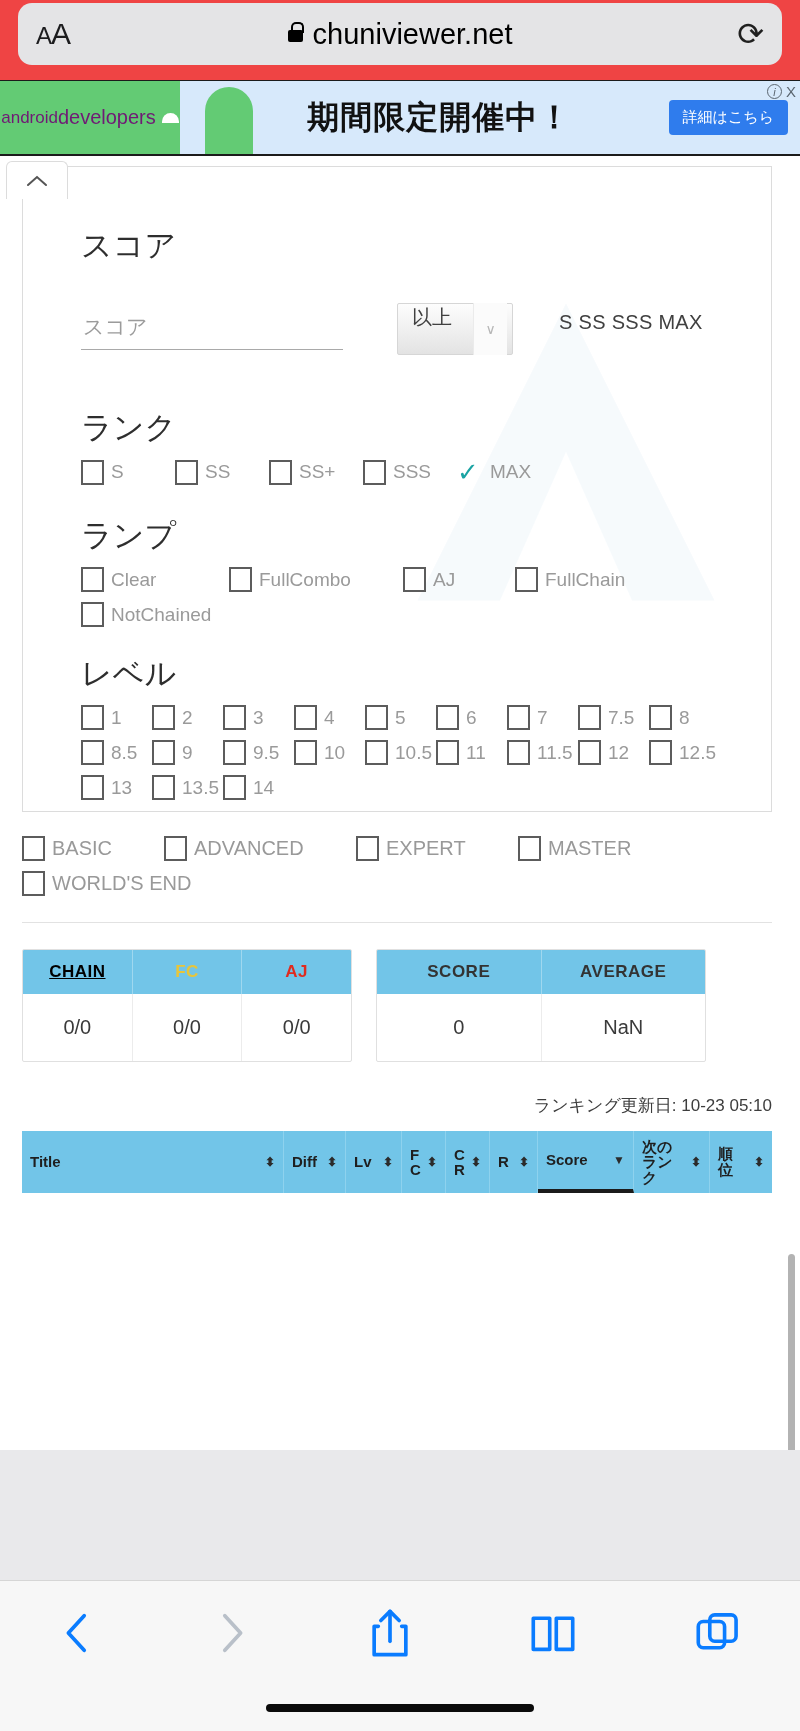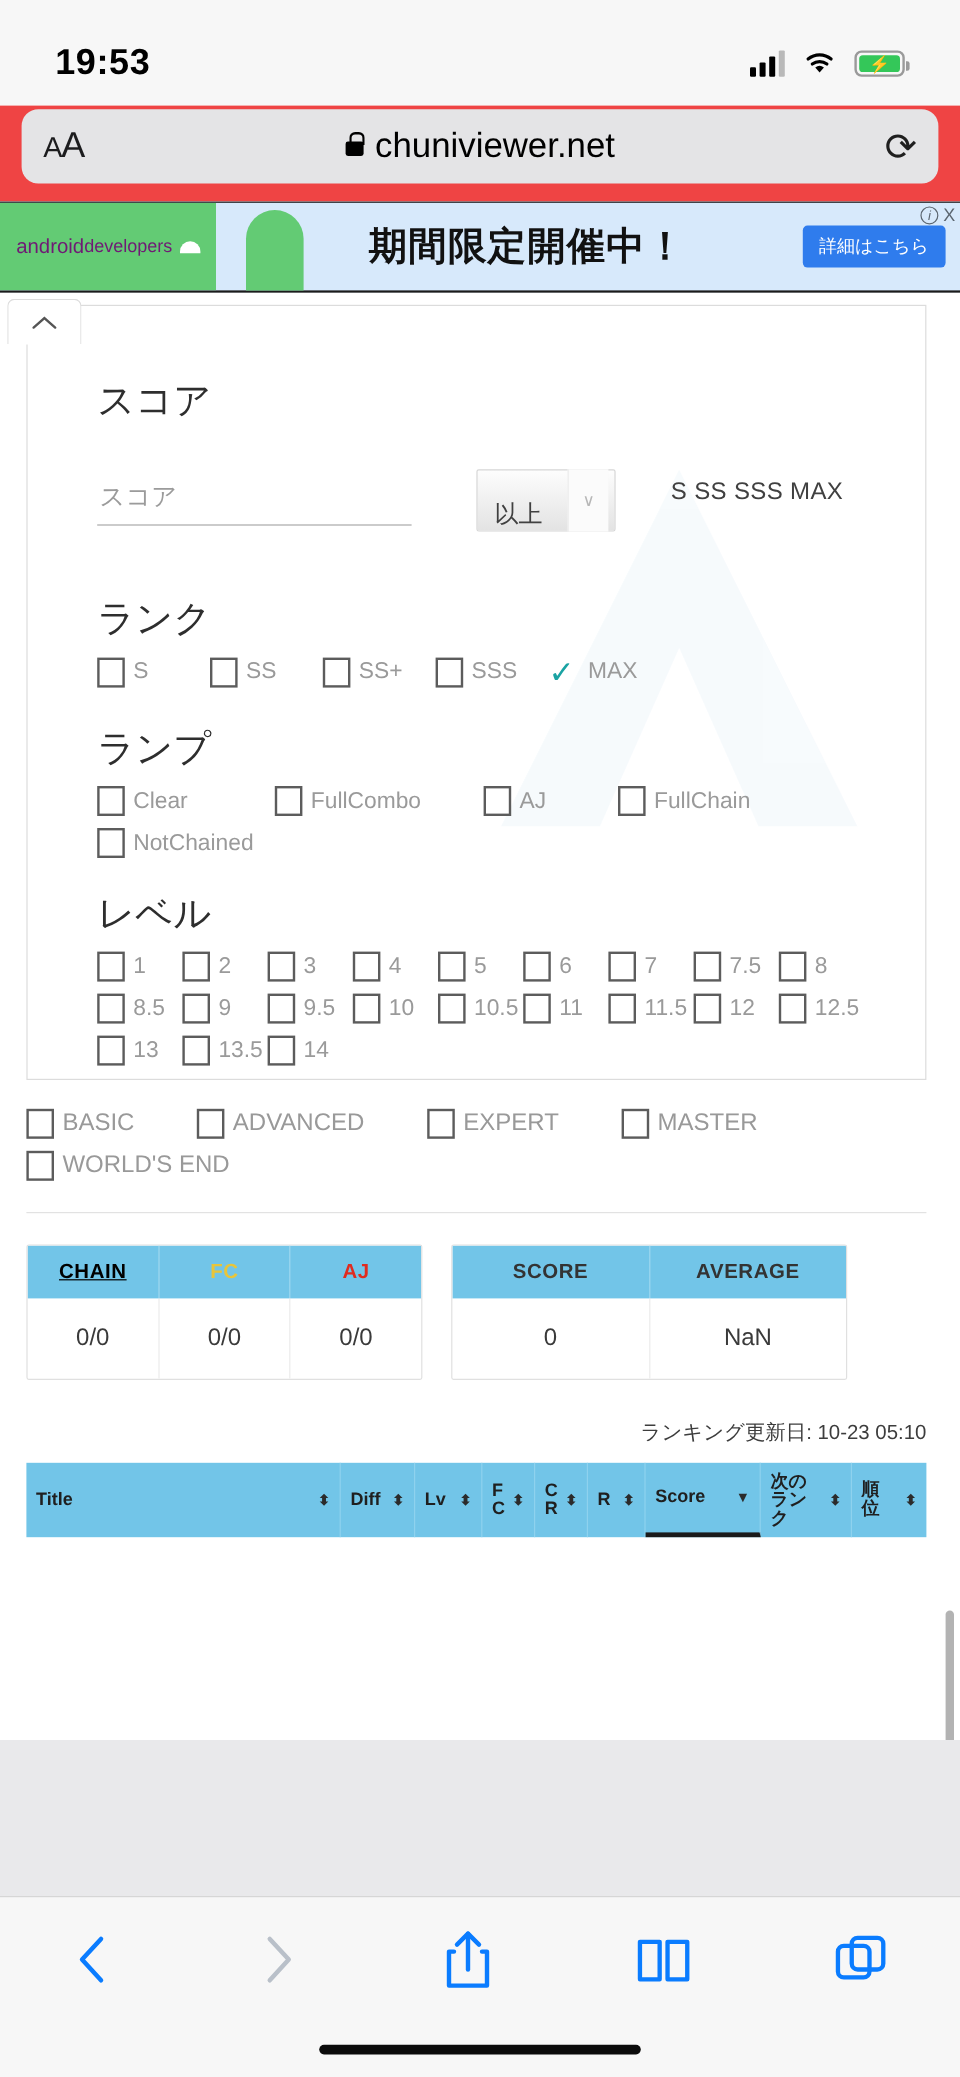--- a/index.html
+++ b/index.html
@@ -48,21 +48,21 @@
 
   
   .ad {
     flex:0 0 76px; height:76px; background:#d7e9fb; position:relative;
     display:flex; align-items:center; overflow:hidden;
     border-top:1px solid #1b1b1b; border-bottom:2px solid #1b1b1b;
   }
   .ad-left { width:180px; height:100%; background:#63cb74; display:flex; flex-direction:row;
              align-items:center; justify-content:center; color:#701a75; line-height:1.15;}
   .ad-left .l1{font-size:17px;}
-  .ad-left .l2{font-size:15px; display:flex; align-items:center; gap:6px;justify-content:center;}
+  .ad-left .l2{font-size:20px; display:flex; align-items:center; gap:6px;justify-content:center;}
   .droid{ width:17px;height:10px;background:#fff;border-radius:9px 9px 0 0;display:inline-block;}
   .ad-pill { position:absolute; left:205px; top:6px; width:48px; height:78px; background:#63cb74; border-radius:24px 24px 0 0;}
   .ad-text { flex:1; text-align:center; font-size:32px; font-weight:700; color:#111;
              font-family:"DejaVu Sans", sans-serif; letter-spacing:1px; margin-left:30px;}
   .ad-cta { margin-right:12px; background:#2f7ced; color:#fff; font-size:15px; border-radius:4px;
             padding:8px 14px; white-space:nowrap;}
   .ad-badges { position:absolute; right:4px; top:2px; display:flex; gap:4px; align-items:center;
                font-size:15px; color:#5b6670;}
   .ad-i { border:1px solid #5b6670; border-radius:50%; width:15px;height:15px; display:flex;
           align-items:center; justify-content:center; font-size:11px; font-style:italic;}
@@ -92,21 +92,21 @@
     width: 262px; border:none; border-bottom:1px solid #a9a9a9; background:transparent;
     font-size:21px; color:#9b9b9b; padding: 18px 2px 10px 2px; outline:none;
     font-family:"Liberation Sans", sans-serif;
   }
   .score-input::placeholder{color:#9b9b9b;}
   .select-wrap { margin-left:54px; margin-top:6px; position:relative; width:116px; height:52px;}
   .select-box {
     width:100%; height:100%;
     background:linear-gradient(#fdfdfd,#e3e3e3);
     border:1px solid #d6d6d6; border-radius:2px;
-    display:flex; align-items:flex-end; padding-left:14px;
+    display:flex; align-items:flex-start; padding-left:14px;
     font-size:20px; color:#404040;
   }
   .select-arrow{ position:absolute; right:6px; top:0; bottom:0; width:34px;
                  background:#fbfbfb; border-left:1px solid #ebebeb;
                  display:flex; align-items:center; justify-content:center;
                  font-size:14px; color:#b7b7b7;}
   .rank-links { margin-left:46px; margin-top:14px; font-size:20px; color:#404040; letter-spacing:.3px; }
 
   .group { padding-left:58px; position:relative; z-index:2; }
   .group.rank { margin-top:52px; }
@@ -174,41 +174,20 @@
   .tb-icon { color:#0a7cff; }
   .tb-icon.dim { color:#b9c0c9; }
   .homebar-wrap { flex:0 0 46px; background:#f7f7f7; display:flex; align-items:center; justify-content:center;}
   .homebar { width:268px; height:8px; background:#0b0b0b; border-radius:5px; }
 </style>
 </head>
 <body>
 
 <div class="phone">
 
-  <div class="statusbar">
-    <div class="status-time">19:53</div>
-    <div class="status-right">
-      <div class="sig">
-          <i></i>
-          <i></i>
-          <i></i>
-          <i></i>
-        </div>
-      <svg width="30" height="22" viewBox="0 0 30 22">
-        <path d="M15 18.5l-3.6-4.3a5.6 5.6 0 017.2 0z" fill="#000"></path>
-        <path d="M5.4 7.2a15 15 0 0119.2 0" stroke="#000" stroke-width="2.6" fill="none" stroke-linecap="round"></path>
-        <path d="M8.9 11.4a10 10 0 0112.2 0" stroke="#000" stroke-width="2.6" fill="none" stroke-linecap="round"></path>
-      </svg>
-      <div class="battery">
-        <div class="lvl">
-            <span class="bolt">⚡</span>
-          </div>
-      </div>
-    </div>
-  </div>
 
   <div class="browserbar">
     <div class="urlfield">
       <div class="aa"><span>A</span><b>A</b></div>
       <div class="url-center">
         <span class="lock"></span>
         <span class="url-text">chuniviewer.net</span>
       </div>
       <div class="reload">⟳</div>
     </div>

